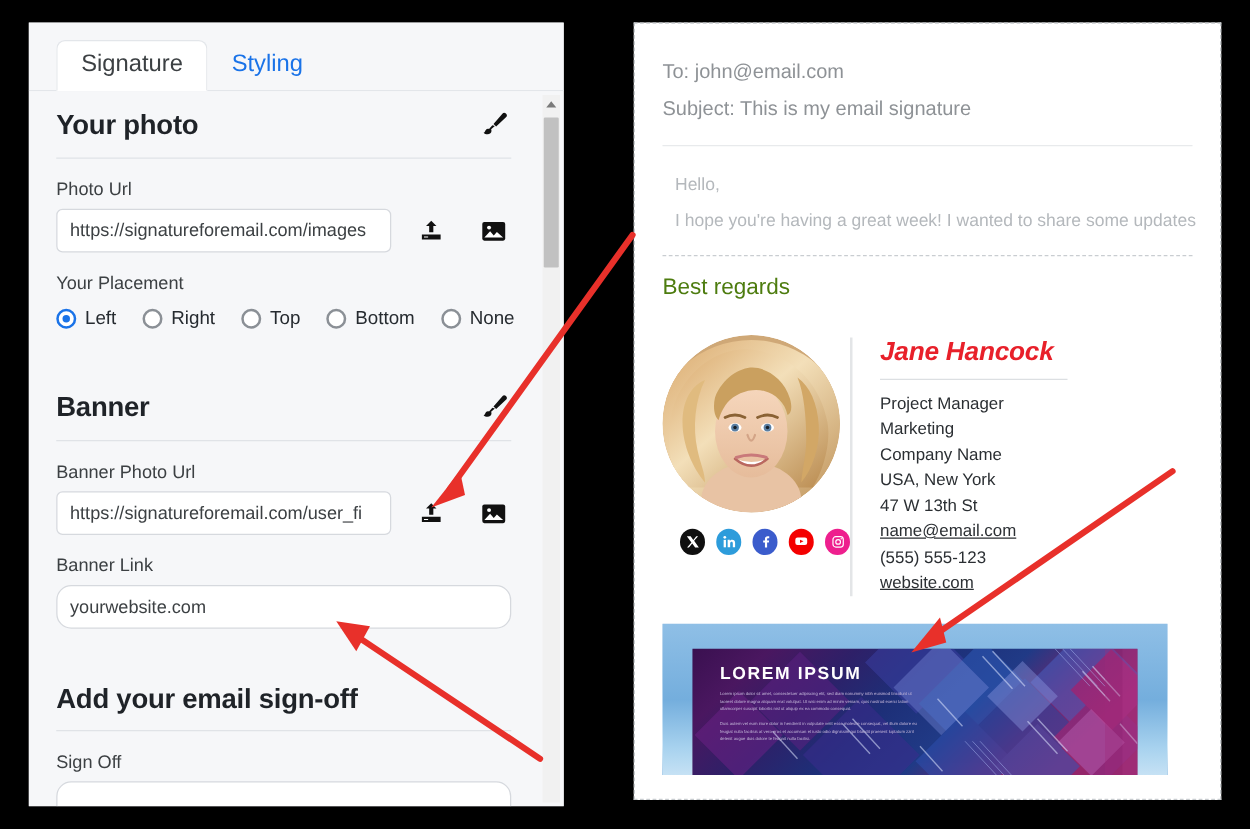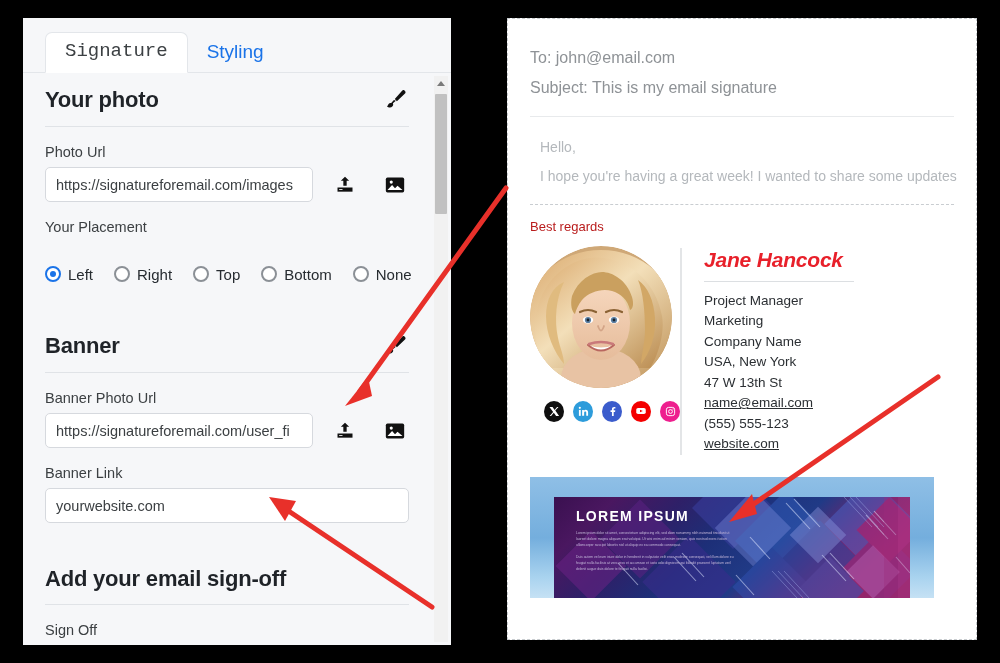--- a/index.html
+++ b/index.html
@@ -39,21 +39,20 @@
     cursor: pointer;
     color: #1a73e8;
     border-radius: 7px 7px 0 0;
   }
   .tab.active {
     background: #ffffff;
     color: #3c4043;
     border: 1px solid #e3e6ea;
     border-bottom: 1px solid #ffffff;
     margin-bottom: -1px;
-    font-family: Liberation Mono, monospace;
   }
 
   .scroll-area {
     position: absolute;
     left: 0; top: 55px;
     width: 428px; height: 572px;
     background: #f6f7f9;
     overflow: hidden;
   }
   .content {
@@ -86,33 +85,33 @@
     background: #ffffff;
     font-size: 14.5px;
     color: #3c4043;
     padding: 0 10px;
     font-family: "Liberation Sans", sans-serif;
     outline: none;
     white-space: nowrap; overflow: hidden; text-overflow: clip;
     display: flex; align-items: center;
   }
   .text-input.short { width: 275px; }
-  .text-input.full  { width: 374px; }
+  .text-input.full  { width: 374px; border-radius: 12px; }
 
   .icon-btn {
     width: 28px; height: 28px;
     display: flex; align-items: center; justify-content: center;
     cursor: pointer;
     background: transparent; border: none;
   }
   .icon-btn.upload { margin-left: 19px; }
   .icon-btn.picture { margin-left: 23px; }
 
   .radio-row { display: flex; align-items: center; margin-top: 11px; gap: 0; }
-  .radio-item { display: flex; cursor: pointer; margin-right: 21px; margin-top: 20px; }
+  .radio-item { display: flex; align-items: center; cursor: pointer; margin-right: 21px; }
   .radio-dot {
     width: 16px; height: 16px; border-radius: 50%;
     border: 2px solid #8b9096; background: #fff;
     display: inline-block; position: relative;
     margin-right: 7px; flex: none;
   }
   .radio-item.selected .radio-dot { border-color: #1a73e8; }
   .radio-item.selected .radio-dot::after {
     content: ""; position: absolute;
     left: 3px; top: 3px; width: 6px; height: 6px;
@@ -162,21 +161,21 @@
   }
   .mail-divider { height: 1px; background: #e8eaec; margin: 12px 22px 0 22px; }
   .mail-body { padding: 16px 22px 0 32px; }
   .mail-line {
     font-size: 14px; color: #b4b8bc; line-height: 2.1;
     white-space: nowrap;
   }
   .mail-dashed { border-top: 1px dashed #c9cdd1; margin: 12px 22px 0 22px; }
 
   .sig-wrap { padding: 14px 22px 0 22px; }
-  .sig-regards { font-size: 13px; color: #b91c1c; margin-bottom: 12px; }
+  .sig-regards { font-size: 18px; color: #4d7c0f; margin-bottom: 28px; }
   .sig-cols { display: flex; align-items: flex-start; }
 
   .photo-col { width: 150px; flex: none; }
   .avatar {
     width: 142px; height: 142px; border-radius: 50%;
     overflow: hidden; display: block;
   }
   .socials { display: flex; gap: 9px; margin-top: 13px; margin-left: 14px; }
   .social {
     width: 21px; height: 21px; border-radius: 50%;

